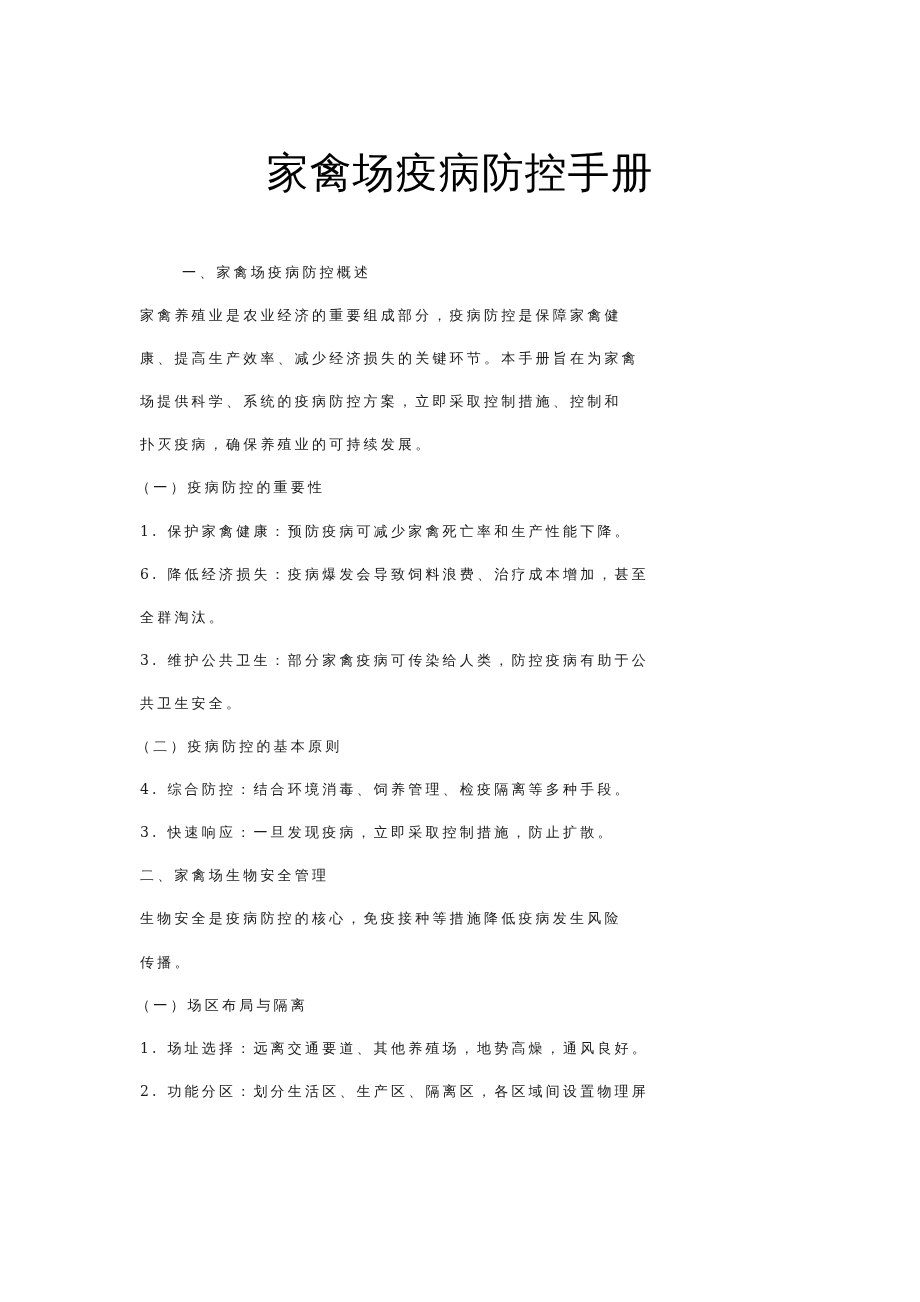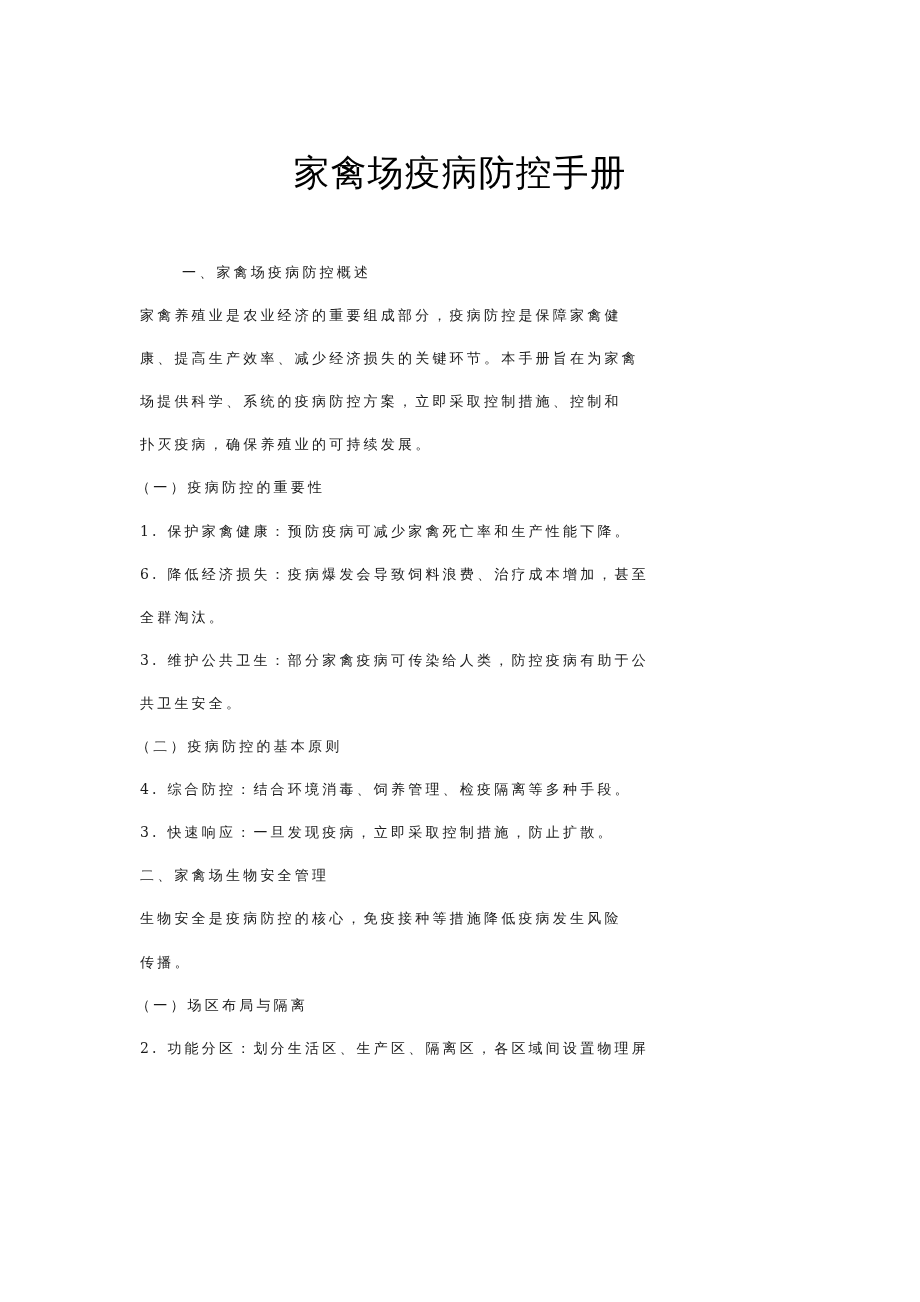--- a/index.html
+++ b/index.html
@@ -1,20 +1,20 @@
 <!DOCTYPE html>
 <html><head>
 <meta charset="utf-8">
 <style>
   html, body { margin: 0; padding: 0; background: #ffffff; }
   body { width: 920px; height: 1302px; position: relative; overflow: hidden;
          font-family: "DejaVu Serif", "Liberation Serif", serif; color: #111111; }
   .page { position: absolute; left: 0; top: 0; width: 920px; height: 1302px; background: #ffffff; }
   .title { position: absolute; left: 0; width: 920px; top: 148px; text-align: center;
-           font-family: "DejaVu Sans", "Liberation Sans", sans-serif; font-size: 36px;
+           font-family: "DejaVu Sans", "Liberation Sans", sans-serif; font-size: 42px;
            letter-spacing: 1px; color: #000000; line-height: 50px; }
   .body { position: absolute; left: 140px; top: 251px; width: 650px; }
   .line { height: 43.1px; line-height: 43.1px; font-size: 14px; white-space: nowrap;
           letter-spacing: 3.2px; color: #1a1a1a; }
   .indent { padding-left: 42px; }
   .sub { margin-left: -4px; }
 </style>
 </head>
 <body>
 
@@ -33,15 +33,16 @@
     <div class="line">全群淘汰。</div>
     <div class="line">3. 维护公共卫生：部分家禽疫病可传染给人类，防控疫病有助于公</div>
     <div class="line">共卫生安全。</div>
     <div class="line sub">（二）疫病防控的基本原则</div>
     <div class="line">4. 综合防控：结合环境消毒、饲养管理、检疫隔离等多种手段。</div>
     <div class="line">3. 快速响应：一旦发现疫病，立即采取控制措施，防止扩散。</div>
     <div class="line">二、家禽场生物安全管理</div>
     <div class="line">生物安全是疫病防控的核心，免疫接种等措施降低疫病发生风险</div>
     <div class="line">传播。</div>
     <div class="line sub">（一）场区布局与隔离</div>
+    <div class="line">1. 场址选择：远离交通要道、其他养殖场，地势高燥，通风良好。</div>
     <div class="line">2. 功能分区：划分生活区、生产区、隔离区，各区域间设置物理屏</div>
   </div>
 </div>
 
 </body></html>

